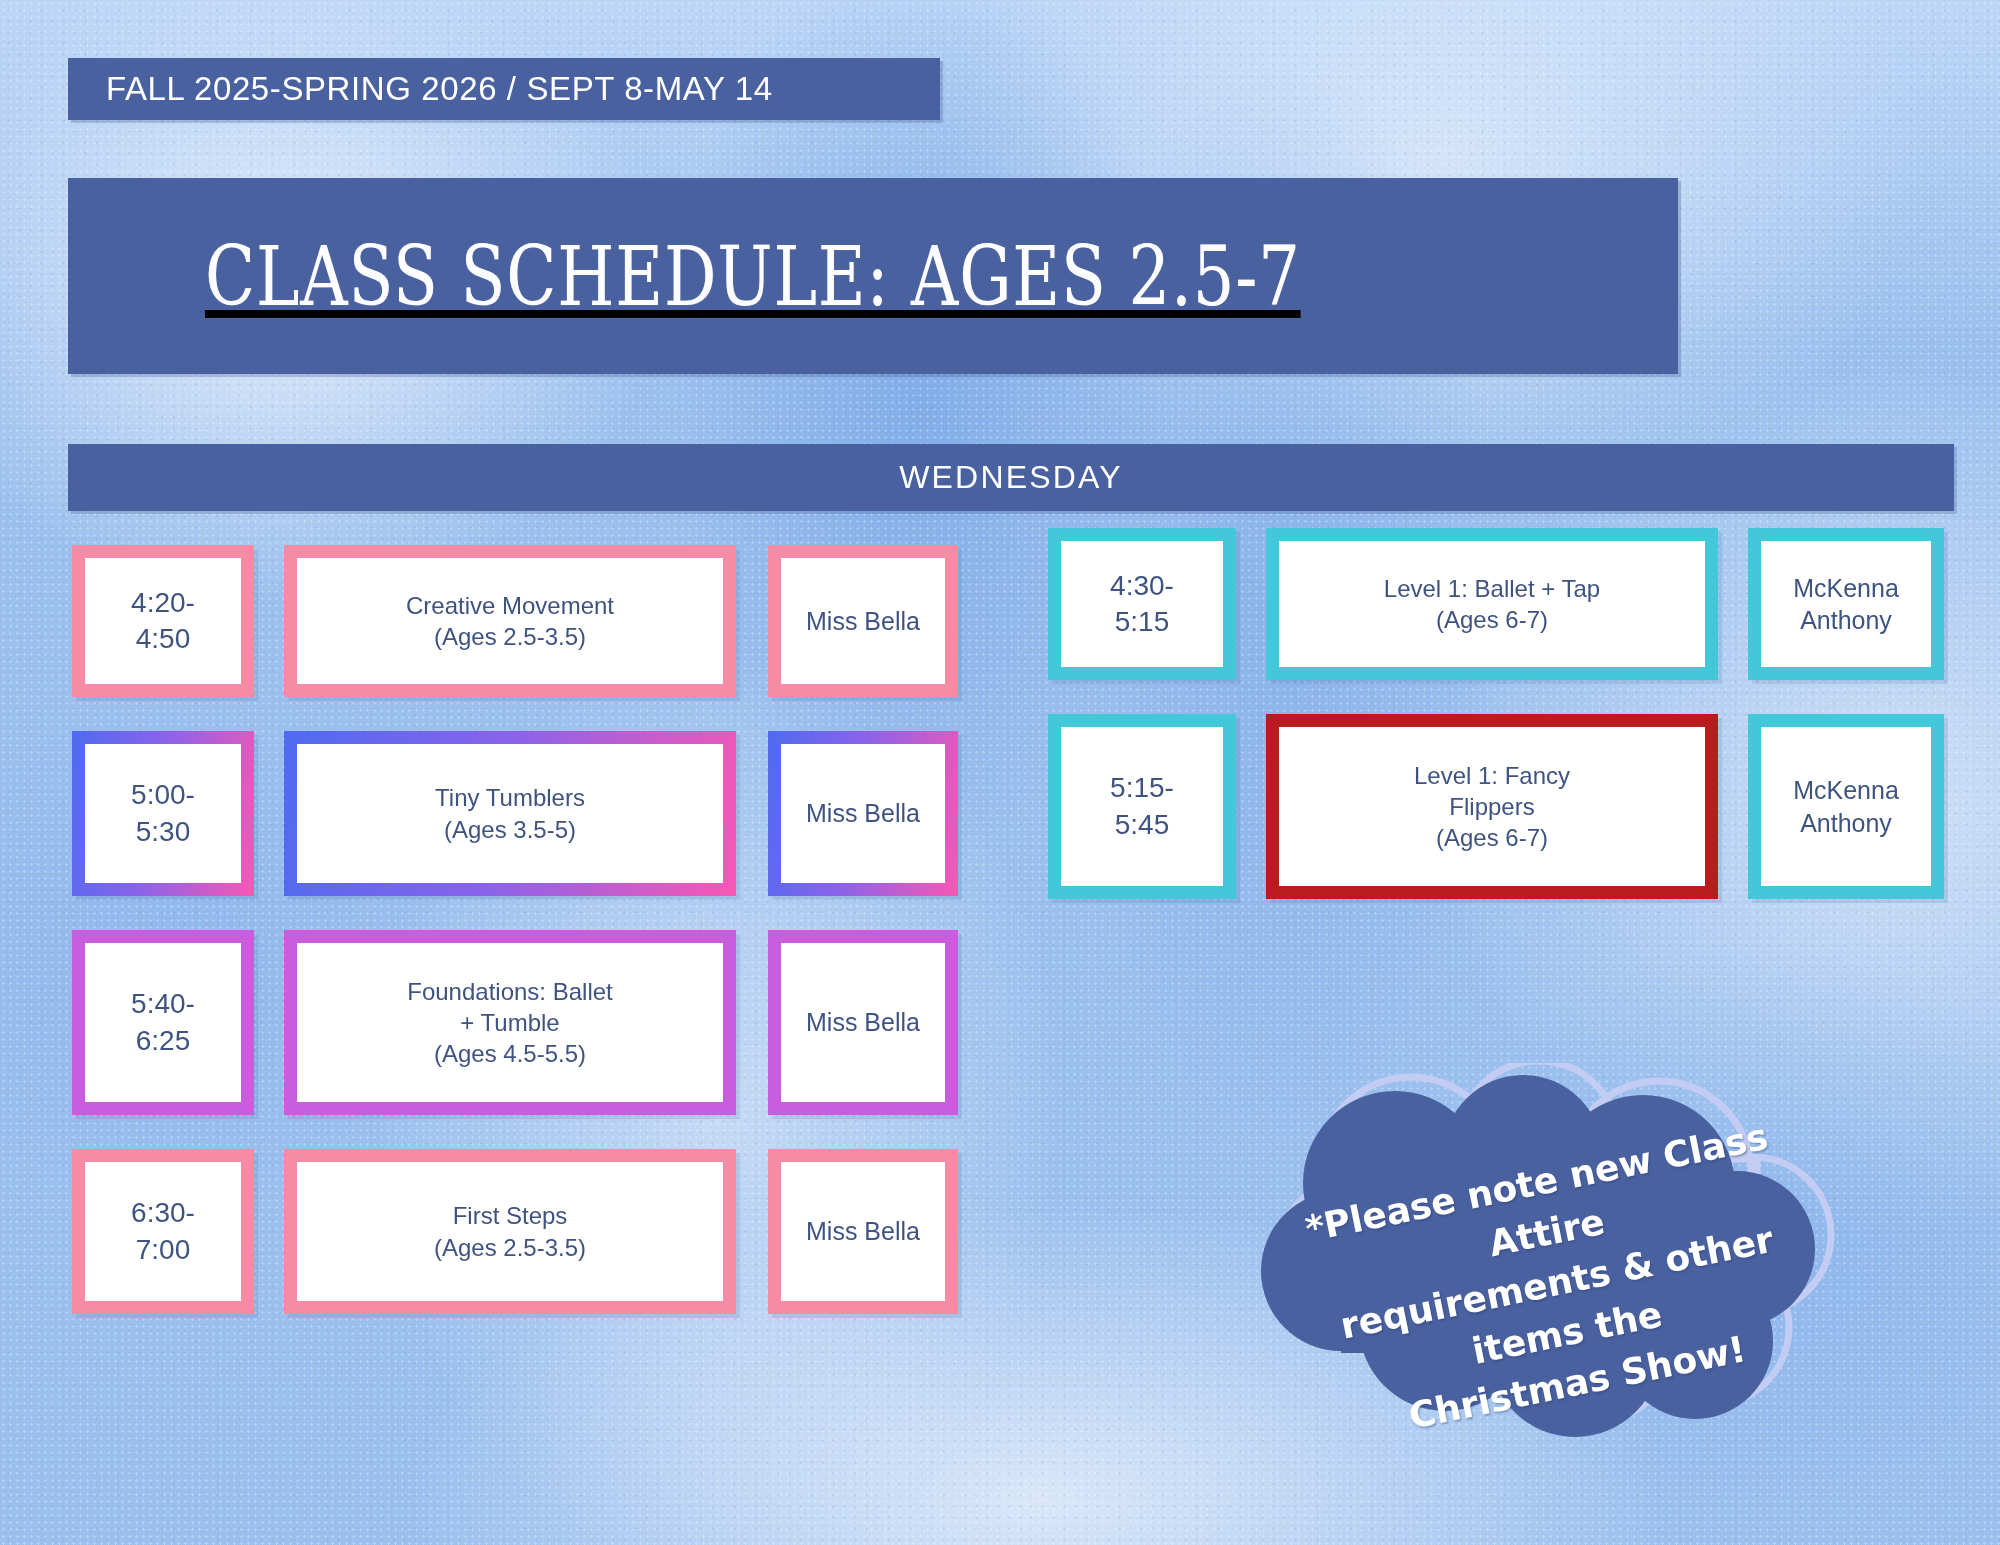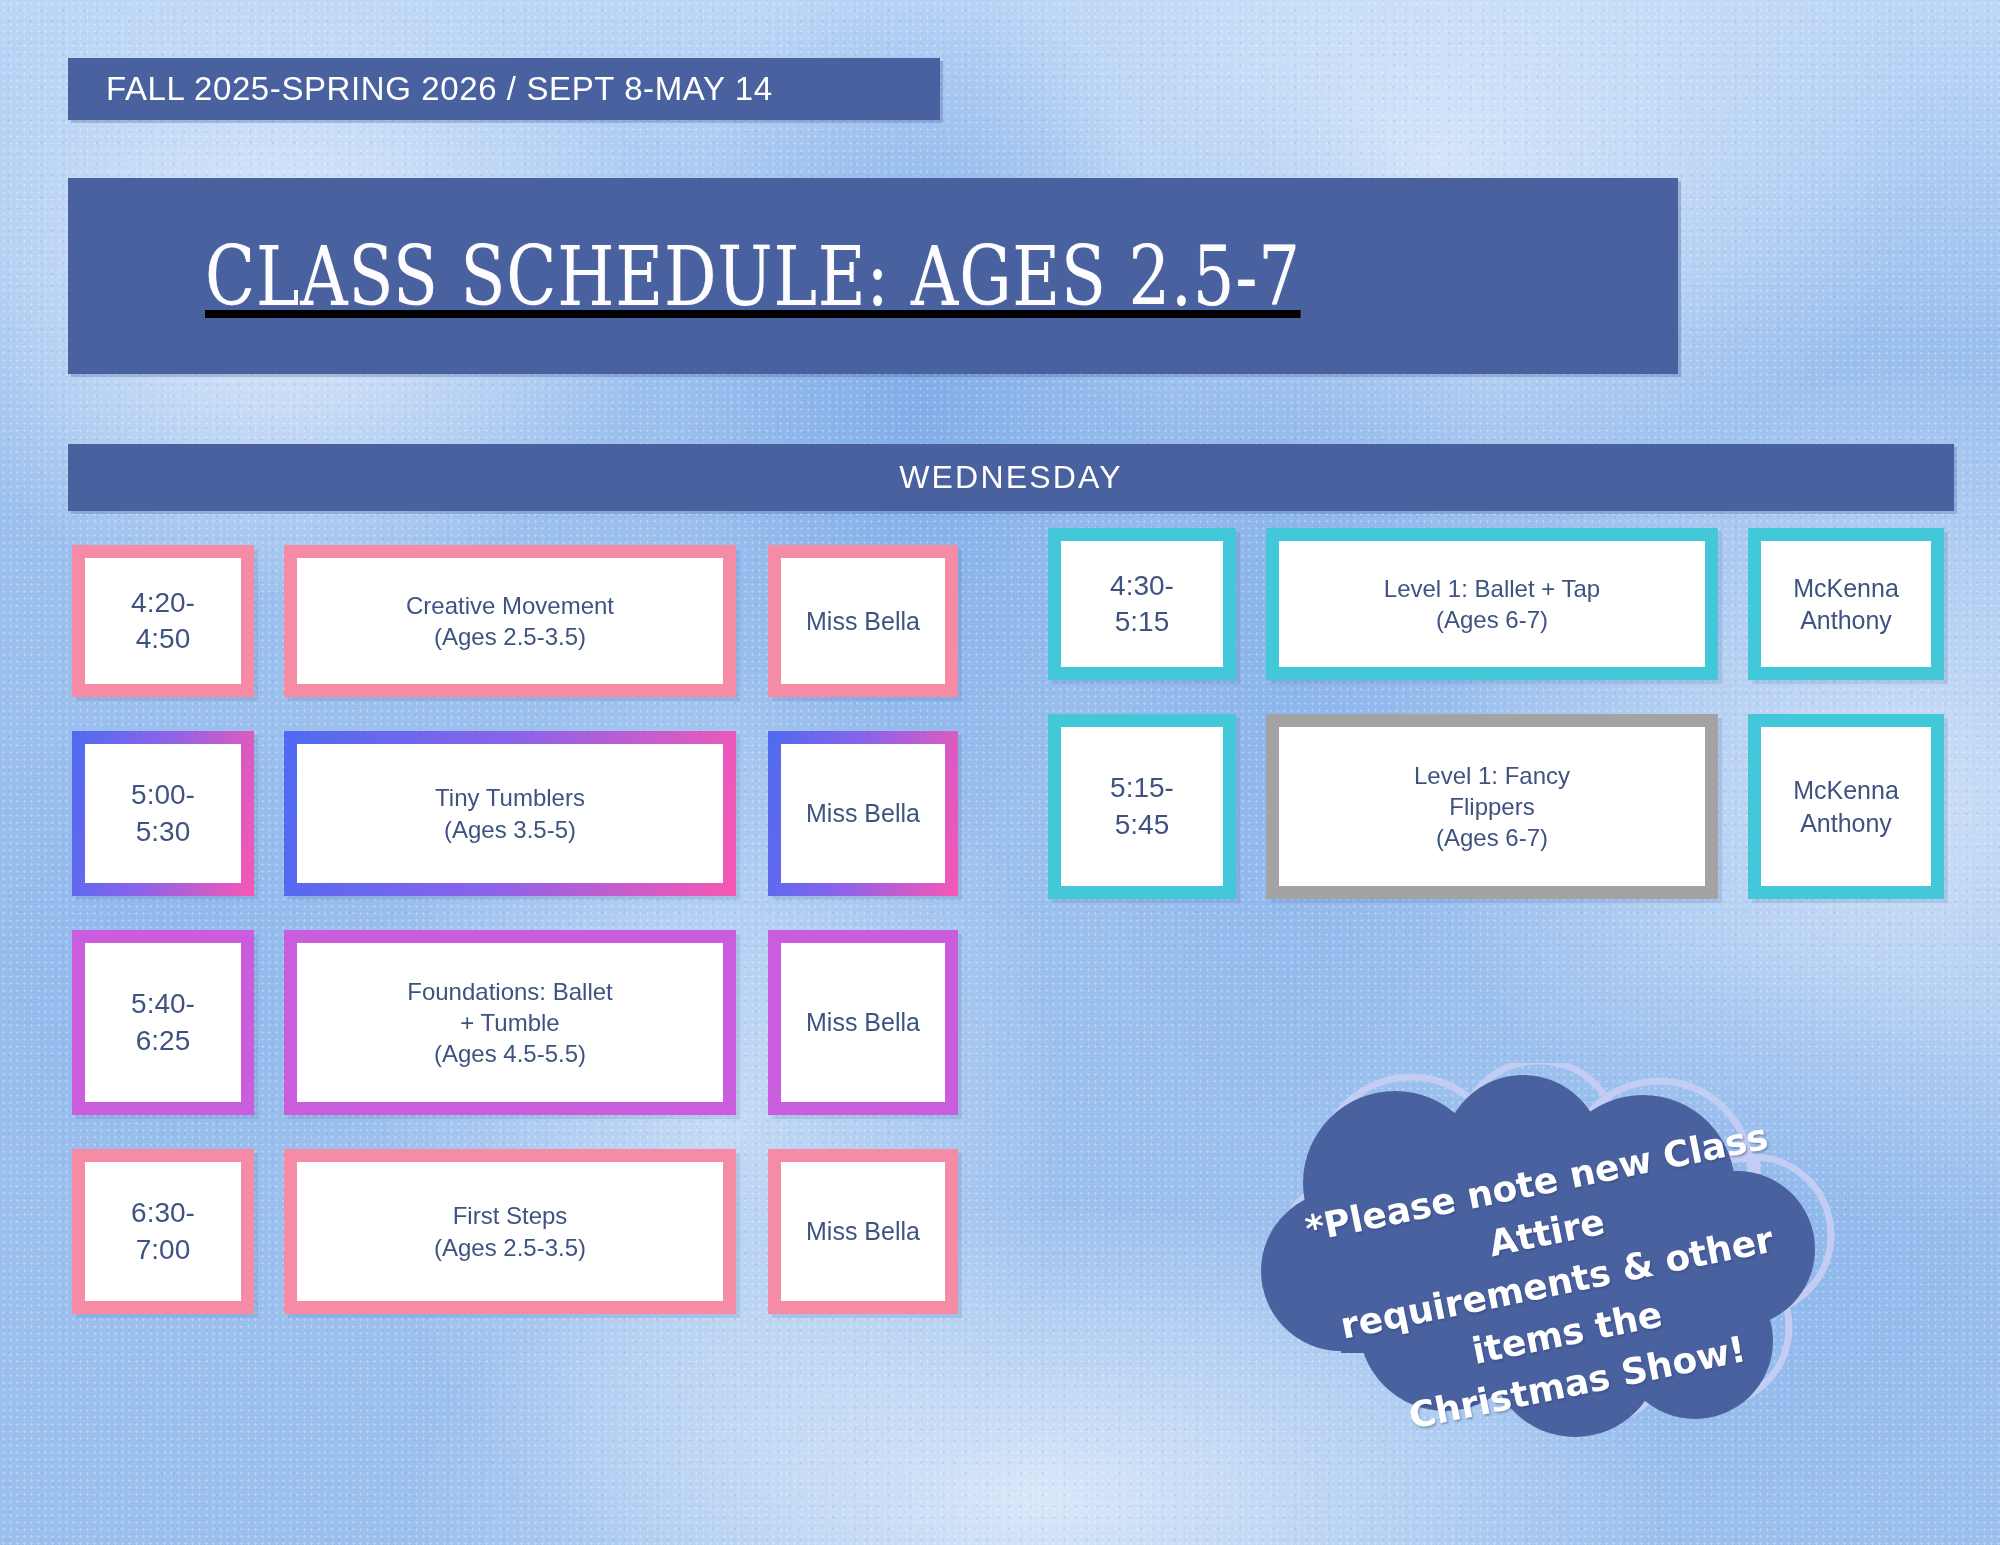--- a/index.html
+++ b/index.html
@@ -305,21 +305,21 @@
         </div>
       </div>
     </div>
 
     <div class="class-row">
       <div class="cell cell-time h-c" style="background:#42c8d8">
         <div class="inner">
           <span><span>5:15-</span><br><span>5:45</span></span>
         </div>
       </div>
-      <div class="cell cell-name h-c" style="background:#a3a3a3">
+      <div class="cell cell-name h-c" style="background:#b91c1c">
         <div class="inner">
           <span><span>Level 1: Fancy</span><br><span>Flippers</span><br><span>(Ages 6-7)</span></span>
         </div>
       </div>
       <div class="cell cell-inst h-c" style="background:#42c8d8">
         <div class="inner">
           <span><span>McKenna</span><br><span>Anthony</span></span>
         </div>
       </div>
     </div>

